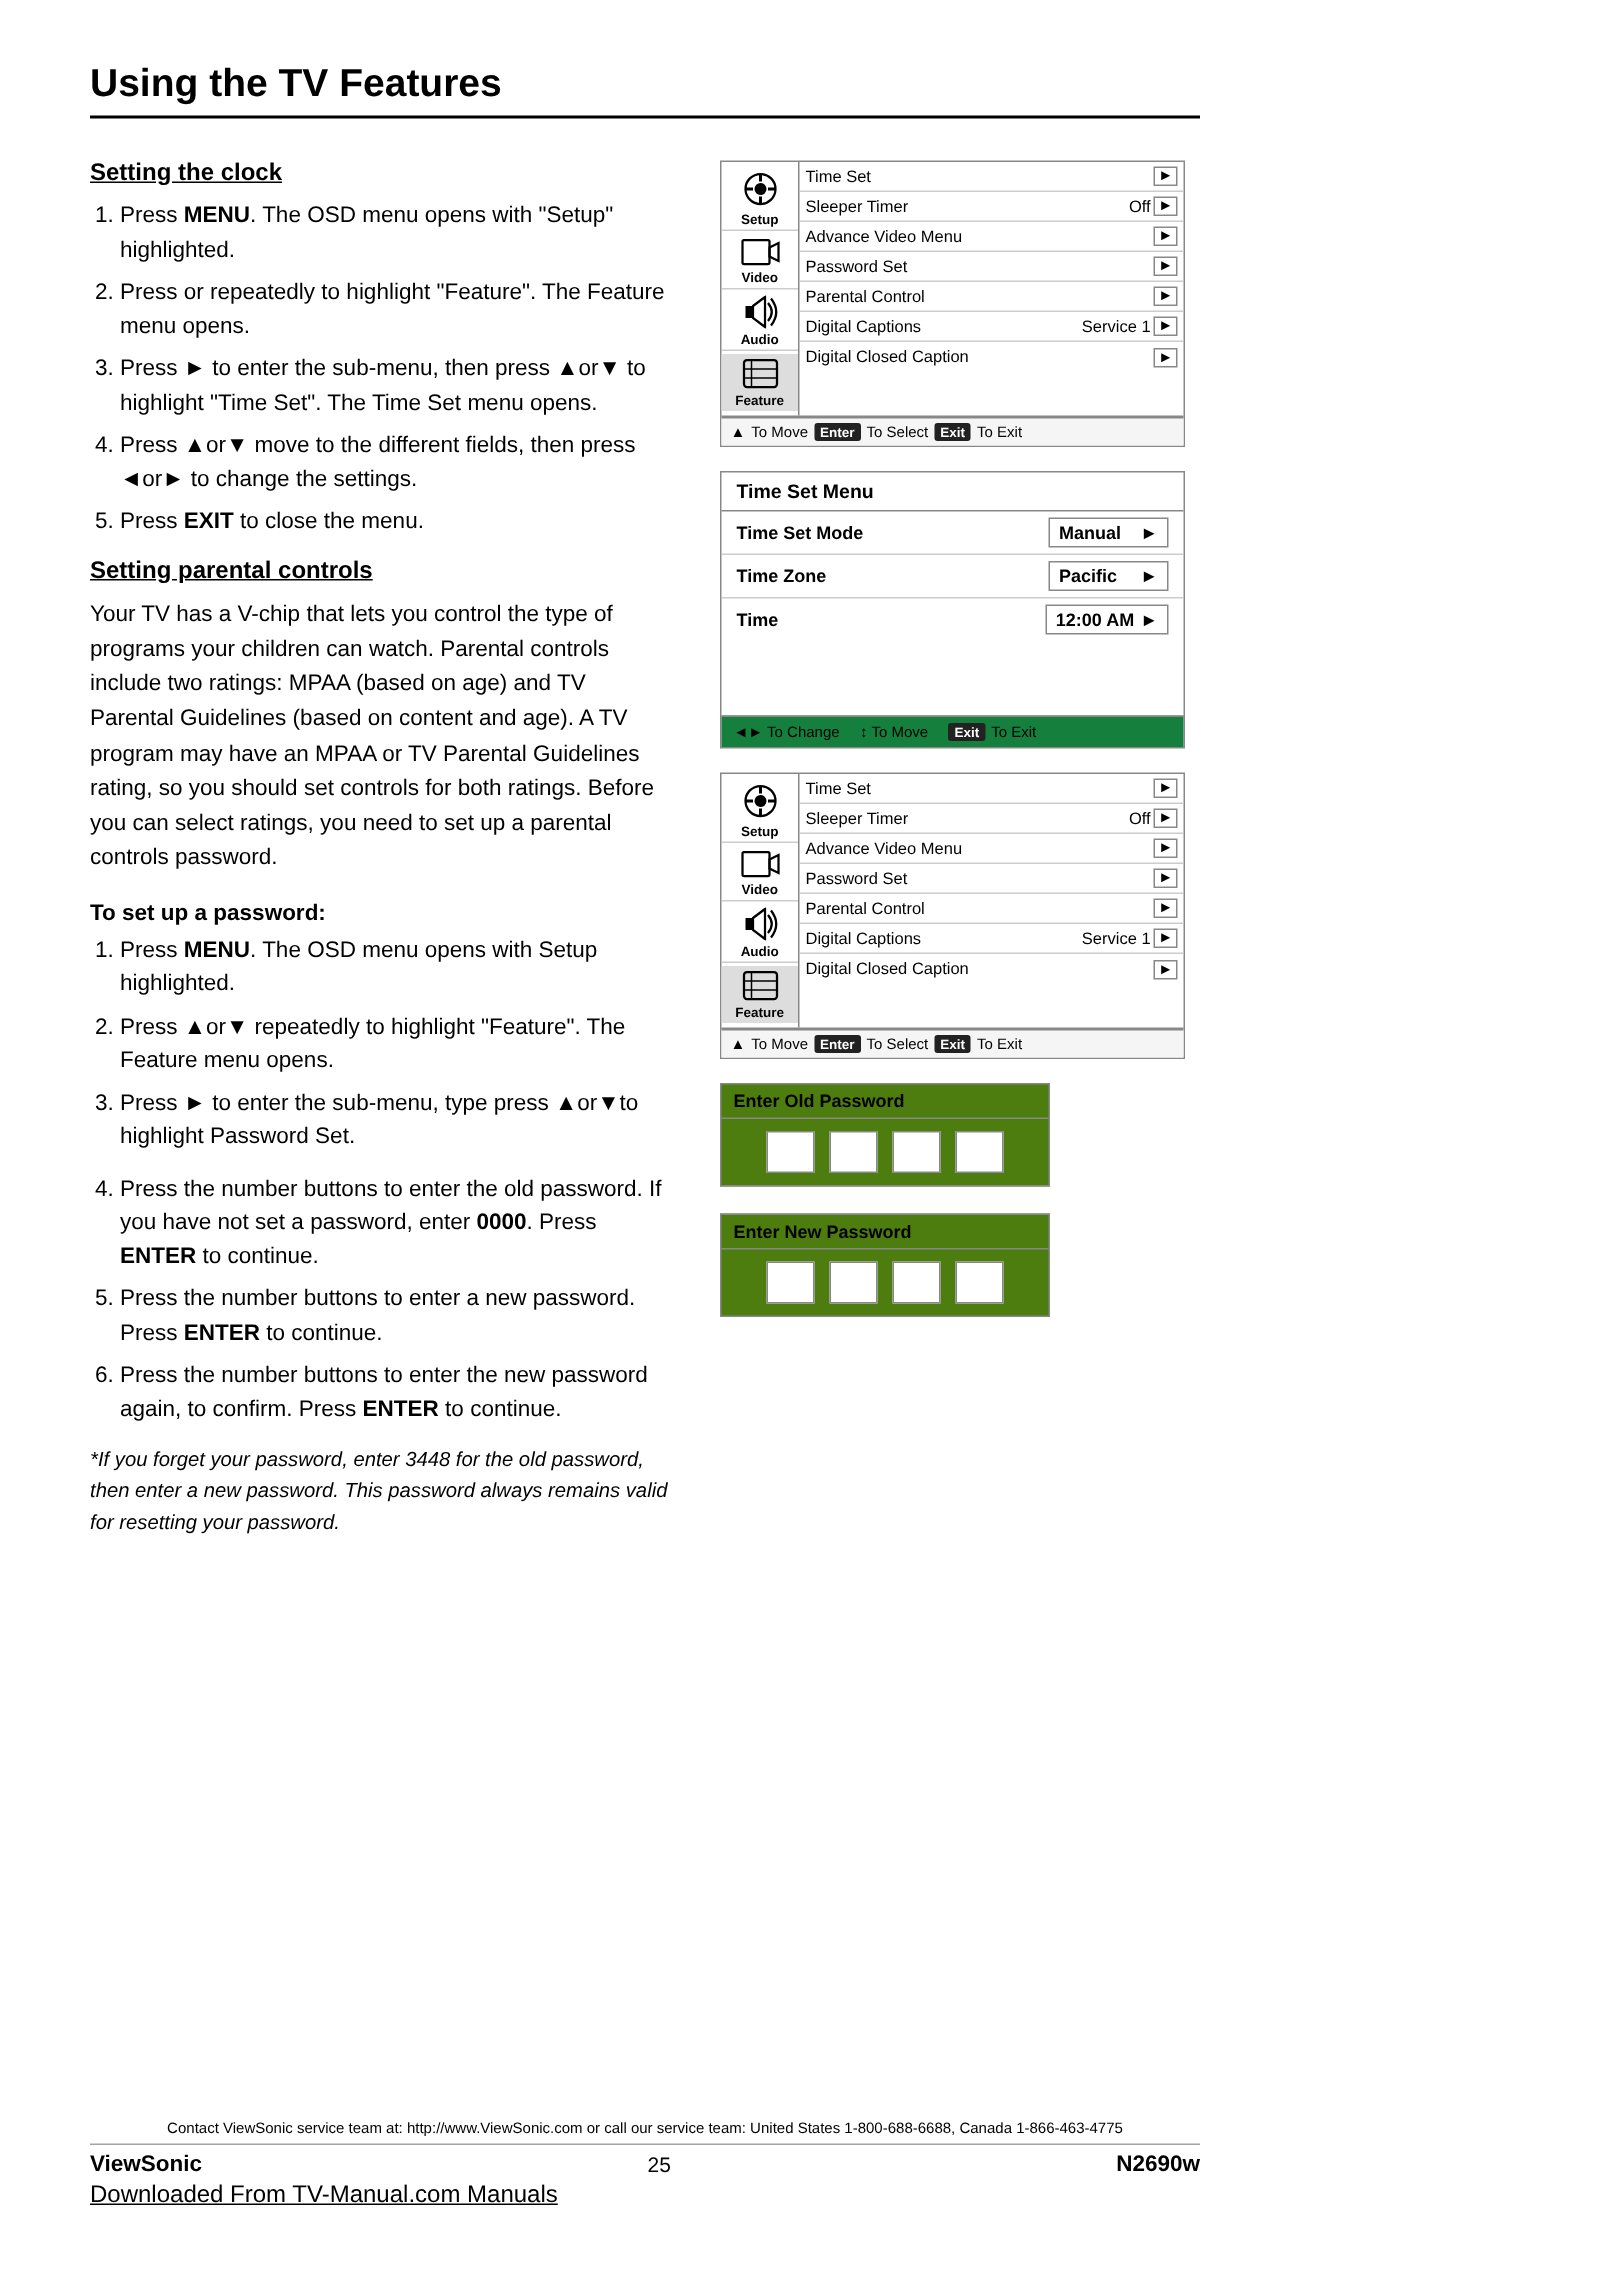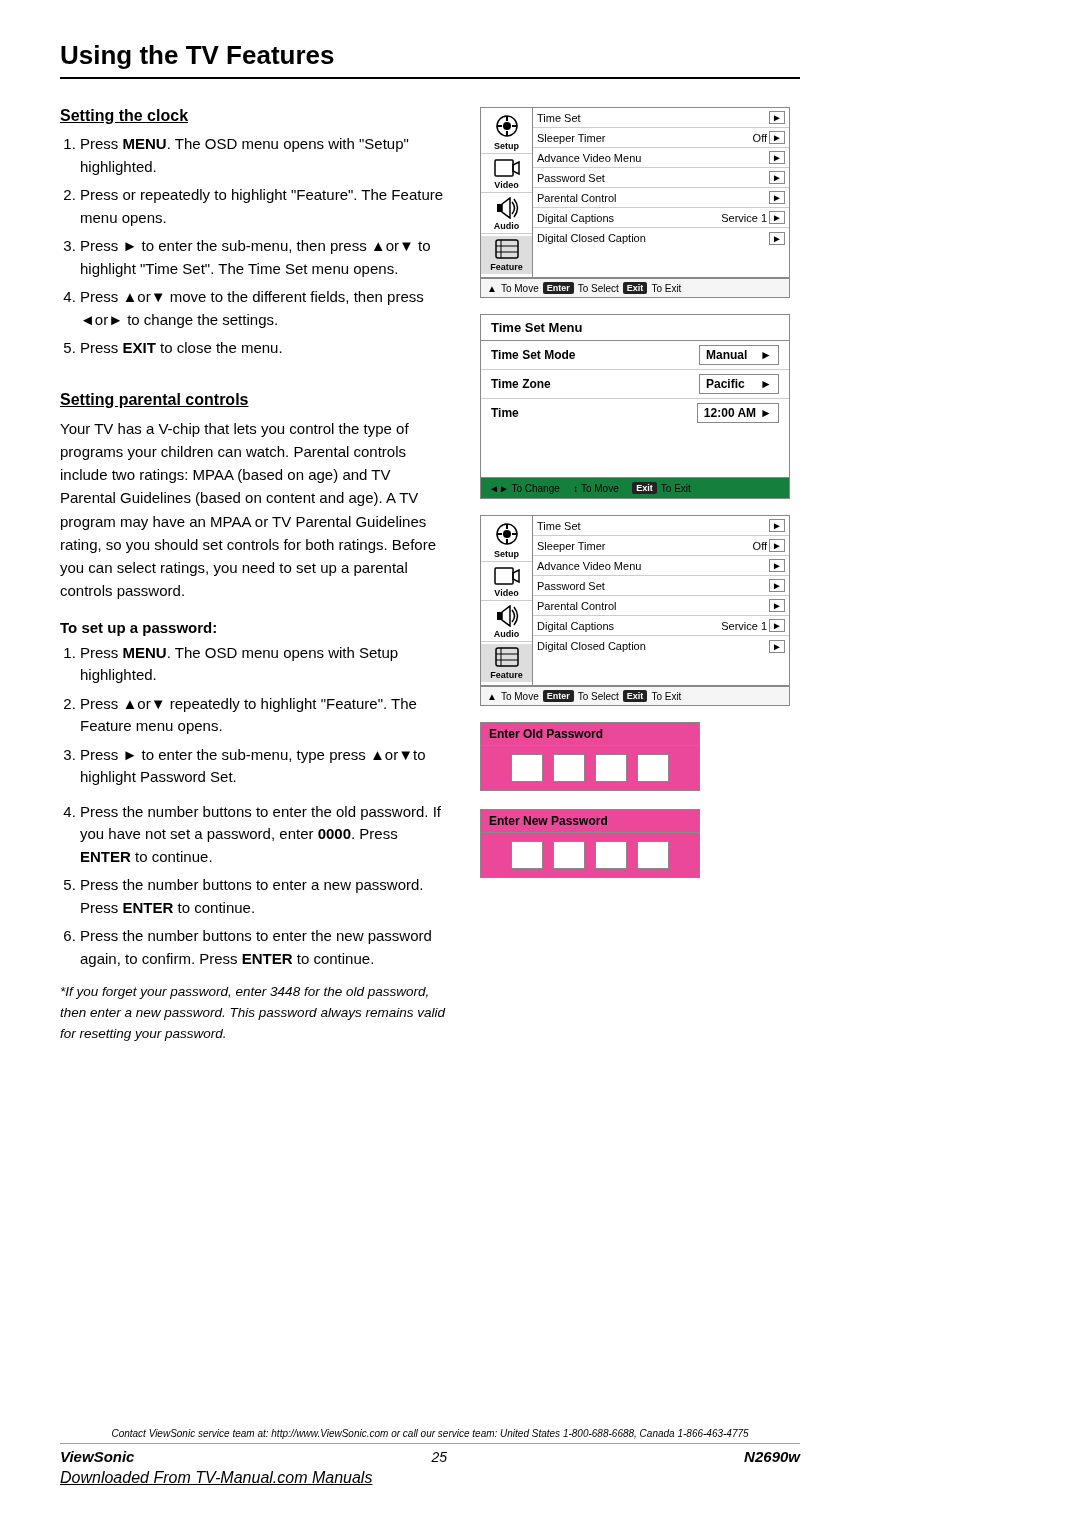--- a/index.html
+++ b/index.html
@@ -168,21 +168,21 @@
       padding: 4px 8px;
       font-size: 10px;
       border-top: 1px solid #888;
       gap: 4px;
       background: #15803d;
     }
     .password-box {
       border: 1px solid #888;
       width: 220px;
       margin-bottom: 18px;
-      background: #ec4899;
+      background: #4d7c0f;
     }
     .password-box-title {
       font-size: 12px;
       font-weight: bold;
       padding: 4px 8px;
       border-bottom: 1px solid #888;
     }
     .password-fields-row {
       display: flex;
       gap: 10px;
@@ -191,24 +191,23 @@
     }
     .password-field {
       width: 32px;
       height: 28px;
       border: 1px solid #888;
       background: #fff;
     }
     
     .page-footer {
       position: absolute;
-      bottom: 40px;
+      bottom: 54px;
       left: 60px;
       right: 60px;
-      font-style: italic;
     }
     .footer-contact {
       font-size: 10px;
       text-align: center;
       margin-bottom: 4px;
     }
     .footer-bottom {
       display: flex;
       justify-content: space-between;
       align-items: center;
@@ -236,21 +235,21 @@
       margin-top: 16px;
     }
     .italic-note {
       font-style: italic;
       font-size: 13.5px;
       line-height: 1.55;
       margin-top: 10px;
       margin-bottom: 10px;
     }
     .parental-section {
-      margin-top: 31px;
+      margin-top: 12px;
     }
     .password-right-col {
       display: flex;
       flex-direction: column;
       align-items: flex-start;
       margin-top: 10px;
     }
   </style>
 </head>
 <body>

